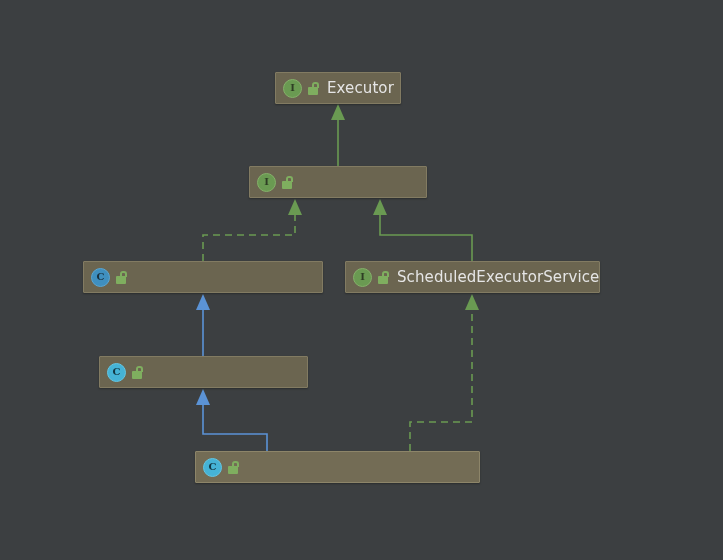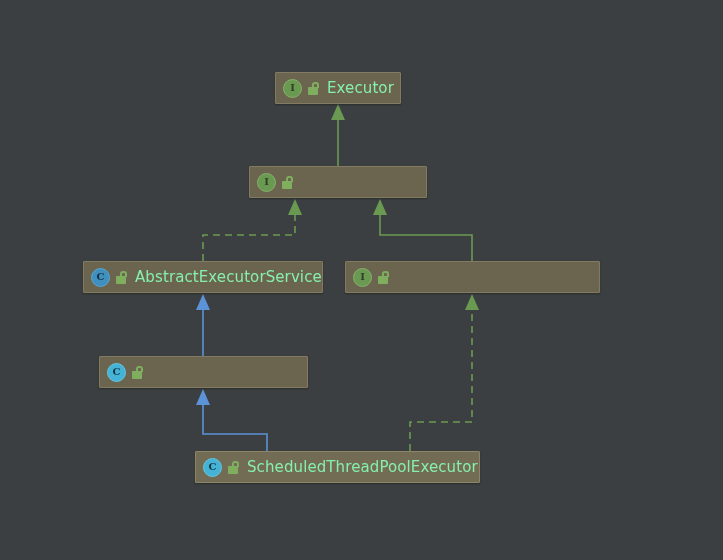--- a/index.html
+++ b/index.html
@@ -33,21 +33,21 @@
     background: #6b6550;
     border: 1px solid #827b62;
     border-radius: 1px;
     box-shadow: 0 1px 2px rgba(0,0,0,0.30);
   }
   .node.selected {
     background: #736c55;
     border-color: #8d8569;
   }
   .node-label {
-    color: #86efac;
+    color: #e5e5e5;
     font-size: 15px;
     line-height: 1;
     white-space: nowrap;
     letter-spacing: 0.1px;
     margin-left: 7px;
   }
   .kind-icon {
     flex: 0 0 auto;
     width: 17px;
     height: 17px;
@@ -157,41 +157,40 @@
         <span class="body"></span>
     </span>
   </div>
 
   <div class="node" style="left:83px; top:261px; width:240px;">
     <span class="kind-icon abstract-class">C</span>
     <span class="vis-icon">
       <span class="shackle"></span>
         <span class="body"></span>
     </span>
-    <span class="node-label">AbstractExecutorService</span>
   </div>
 
   <div class="node" style="left:345px; top:261px; width:255px;">
     <span class="kind-icon interface">I</span>
     <span class="vis-icon">
       <span class="shackle"></span>
         <span class="body"></span>
     </span>
+    <span class="node-label">ScheduledExecutorService</span>
   </div>
 
   <div class="node" style="left:99px; top:356px; width:209px;">
     <span class="kind-icon concrete-class">C</span>
     <span class="vis-icon">
       <span class="shackle"></span>
         <span class="body"></span>
     </span>
   </div>
 
   <div class="node selected" style="left:195px; top:451px; width:285px;">
     <span class="kind-icon concrete-class">C</span>
     <span class="vis-icon">
       <span class="shackle"></span>
         <span class="body"></span>
     </span>
-    <span class="node-label">ScheduledThreadPoolExecutor</span>
   </div>
 
 </div>
 
 </body></html>

